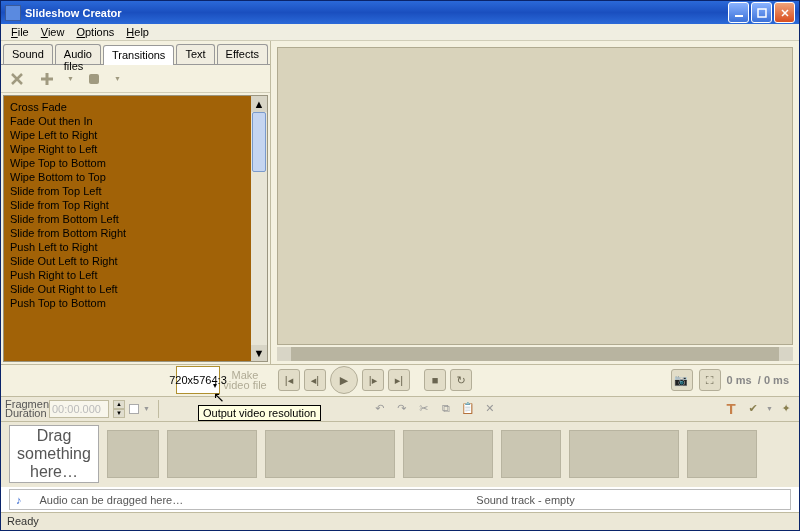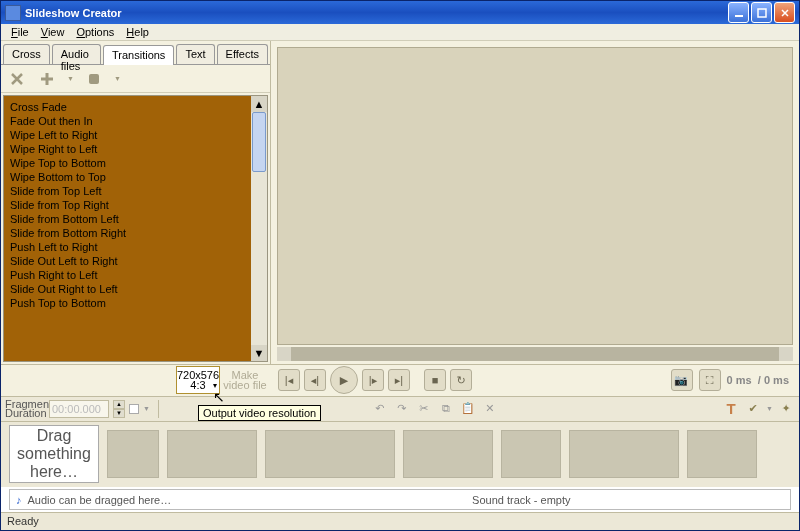--- a/index.html
+++ b/index.html
@@ -39,21 +39,21 @@
 .transition-list li { padding: 1px 0; cursor: pointer; }
 
 .preview { flex: 1; background: #f4f1e0; display: flex; flex-direction: column; }
 .preview-canvas { flex: 1; margin: 6px 6px 2px 6px; background: #d9d3bb; border: 1px solid #b0aa90; }
 .preview-scrollbar { height: 14px; margin: 0 6px 3px 6px; background: #b8b4a0; position: relative; }
 .preview-scrollbar .arrow { width: 14px; height: 14px; background: #d8d5c6; position: absolute;}
 .preview-scrollbar .arrow.left { left: 0; }
 .preview-scrollbar .arrow.right { right: 0; }
 
 .mid-bar { height: 34px; background: #f4f1e0; display: flex; align-items: center; border-top:1px solid #c0bba0; border-bottom:1px solid #c0bba0;}
-.res-btn { margin-left: 175px; width: 44px; height: 28px; border: 1px solid #b09030; background: #fff; display:flex; flex-direction:column; align-items:center; justify-content:center; font-size:9px; line-height:10px; cursor:pointer; position:relative;}
+.res-btn { margin-left: 175px; width: 44px; height: 28px; border: 1px solid #b09030; background: #fff; display:flex; flex-direction:row; align-items:center; justify-content:center; font-size:9px; line-height:10px; cursor:pointer; position:relative;}
 .res-btn .dd { position:absolute; right:2px; bottom:2px; font-size:8px;}
 .make-btn { width: 46px; height: 28px; color: #b0ab95; display:flex; flex-direction:column; align-items:center; justify-content:center; font-size:9px; line-height:10px; margin-left:2px;}
 .cursor-img { position:absolute; left:213px; top:389px; pointer-events:none; font-size:14px;}
 .tooltip-box { position:absolute; left:198px; top:405px; background:#ffffe1; border:1px solid #000; padding:1px 4px; z-index:10;}
 
 .playback { display: flex; gap: 4px; margin-left: 10px; align-items:center;}
 .playback .pbtn { width: 22px; height: 22px; background: #e2ddc8; border: 1px solid #b3ae98; border-radius:3px; display:flex; align-items:center; justify-content:center; cursor:pointer; color:#6a6550;}
 .playback .pbtn.big { width: 28px; height: 28px; border-radius:14px;}
 .mid-right { margin-left: auto; display:flex; align-items:center; gap:6px; padding-right:10px;}
 .mid-right .pbtn { width: 22px; height: 22px; background: #e2ddc8; border: 1px solid #b3ae98; border-radius:3px; display:flex; align-items:center; justify-content:center; cursor:pointer; color:#6a6550;}
@@ -68,21 +68,21 @@
 .tool-row .ticon { width:18px; height:18px; display:flex; align-items:center; justify-content:center; color:#999; cursor:pointer;}
 .tool-row .square { width:10px; height:10px; background:#fff; border:1px solid #aaa;}
 
 .timeline { height: 68px; background:#ece8d7; display:flex; align-items:center; padding:0 8px; gap:8px; overflow:hidden;}
 .drag-slot { width: 90px; height: 58px; border:1px solid #aaa; background:#fff; display:flex; align-items:center; justify-content:center; text-align:center; color:#555; font-size:16px;}
 .timeline .thumb-rect { height:48px; background:#cac6b2; border:1px solid #b8b4a0;}
 
 .audio-row { height:22px; margin:2px 8px; background:#fff; border:1px solid #bbb; display:flex; align-items:center; padding:0 6px; gap:6px;}
 .audio-row .note { color:#3a6ad0;}
 .audio-row .mid { flex:0.7; text-align:center; color:#555;}
-.audio-row .left-text { flex:0.3; color:#555;}
+.audio-row .left-text { flex:0.3; color:#555;margin-left:12px;}
 
 .bottom-space { flex:1; background:#ece8d7;}
 .status { height:18px; background:#ece8d7; border-top:1px solid #c0bba0; padding:2px 6px; color:#333;}
 </style>
 </head>
 <body>
 
 <div class="window">
   <div class="titlebar">
     <div class="app-icon"></div>
@@ -107,21 +107,21 @@
   <div class="menubar">
     <span><u>F</u>ile</span>
     <span><u>V</u>iew</span>
     <span><u>O</u>ptions</span>
     <span><u>H</u>elp</span>
   </div>
 
   <div class="top-area">
     <div class="left-panel">
       <div class="tabs">
-        <div class="tab">Cross</div>
+        <div class="tab">Sound</div>
         <div class="tab">Audio files</div>
         <div class="tab active">Transitions</div>
         <div class="tab">Text</div>
         <div class="tab">Effects</div>
       </div>
       <div class="left-toolbar">
         <div class="tbtn">
             <svg width="16" height="16" viewBox="0 0 16 16">
               <path d="M3 3 L13 13 M13 3 L3 13" stroke="#a09a80" stroke-width="2.5"></path>
             </svg>

